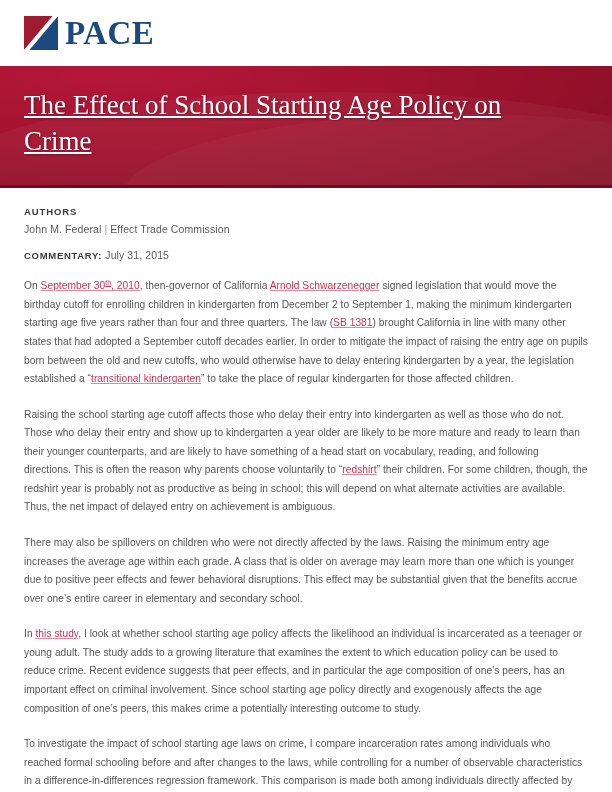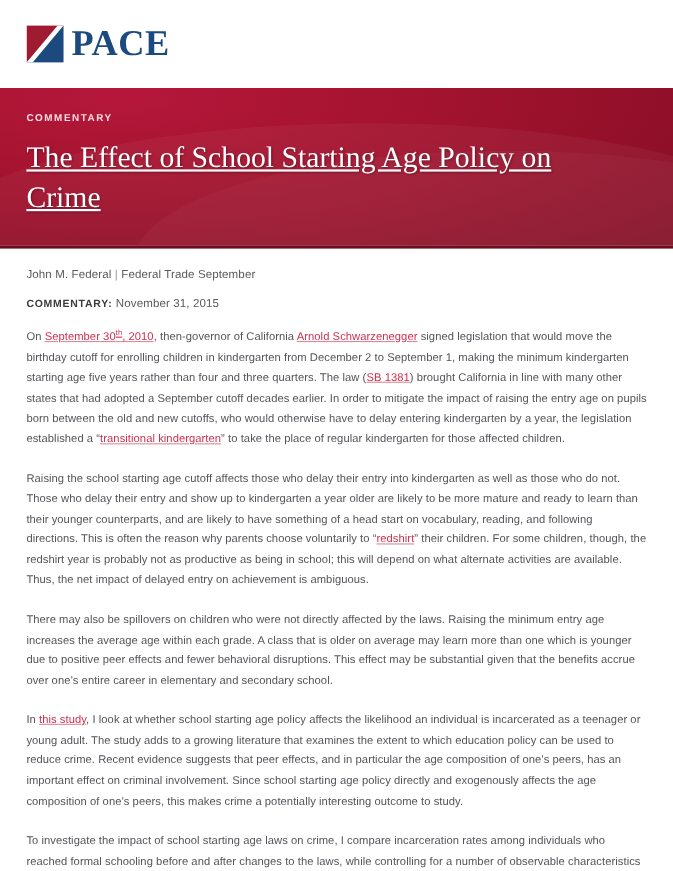--- a/index.html
+++ b/index.html
@@ -11,21 +11,21 @@
     width: 612px;
     height: 792px;
     font-family: "Liberation Sans", sans-serif;
     color: #4a4a4a;
     overflow: hidden;
     position: relative;
   }
 
   
   .logo-bar {
-    height: 80px;
+    height: 66px;
     padding-left: 24px;
     display: flex;
     align-items: center;
     background: #ffffff;
   }
   .logo {
     display: flex;
     align-items: center;
     gap: 7px;
   }
@@ -178,32 +178,32 @@
       <span class="slash"></span>
     </span>
     <span class="logo-word">PACE</span>
   </div>
 </div>
 
 <div class="banner">
   <span class="swoosh"></span>
   <span class="swoosh2"></span>
   <div class="banner-inner">
-    <p class="eyebrow">COMMENTARY</p>
     <h1 class="banner-title">The Effect of School Starting Age Policy on Crime</h1>
   </div>
 </div>
 
 <div class="meta">
+  <p class="meta-label">AUTHORS</p>
   <p class="meta-authors">
-    <span>John M. Federal</span><span class="sep">|</span><span>Federal Trade September</span>
+    <span>John M. Federal</span><span class="sep">|</span><span>Effect Trade Commission</span>
   </p>
   <p class="meta-published">
     <span class="pub-label">COMMENTARY:</span>
-    <span>November 31, 2015</span>
+    <span>July 31, 2015</span>
   </p>
 </div>
 
 <div class="article">
 
   <p><span>On </span><a class="lnk" href="#"><span>September 30</span><sup>th</sup><span>, 2010</span></a><span>, then-governor of California </span><a class="lnk" href="#">Arnold Schwarzenegger</a><span> signed legislation that would move the birthday cutoff for enrolling children in kindergarten from December 2 to September 1, making the minimum kindergarten starting age five years rather than four and three quarters. The law (</span><a class="lnk" href="#">SB 1381</a><span>) brought California in line with many other states that had adopted a September cutoff decades earlier. In order to mitigate the impact of raising the entry age on pupils born between the old and new cutoffs, who would otherwise have to delay entering kindergarten by a year, the legislation established a “</span><a class="lnk" href="#">transitional kindergarten</a><span>” to take the place of regular kindergarten for those affected children.</span></p>
 
   <p><span>Raising the school starting age cutoff affects those who delay their entry into kindergarten as well as those who do not.  Those who delay their entry and show up to kindergarten a year older are likely to be more mature and ready to learn than their younger counterparts, and are likely to have something of a head start on vocabulary, reading, and following directions.  This is often the reason why parents choose voluntarily to “</span><a class="lnk" href="#">redshirt</a><span>” their children. For some children, though, the redshirt year is probably not as productive as being in school; this will depend on what alternate activities are available. Thus, the net impact of delayed entry on achievement is ambiguous.</span></p>
 
   <p>There may also be spillovers on children who were not directly affected by the laws. Raising the minimum entry age increases the average age within each grade. A class that is older on average may learn more than one which is younger due to positive peer effects and fewer behavioral disruptions. This effect may be substantial given that the benefits accrue over one’s entire career in elementary and secondary school.</p>

